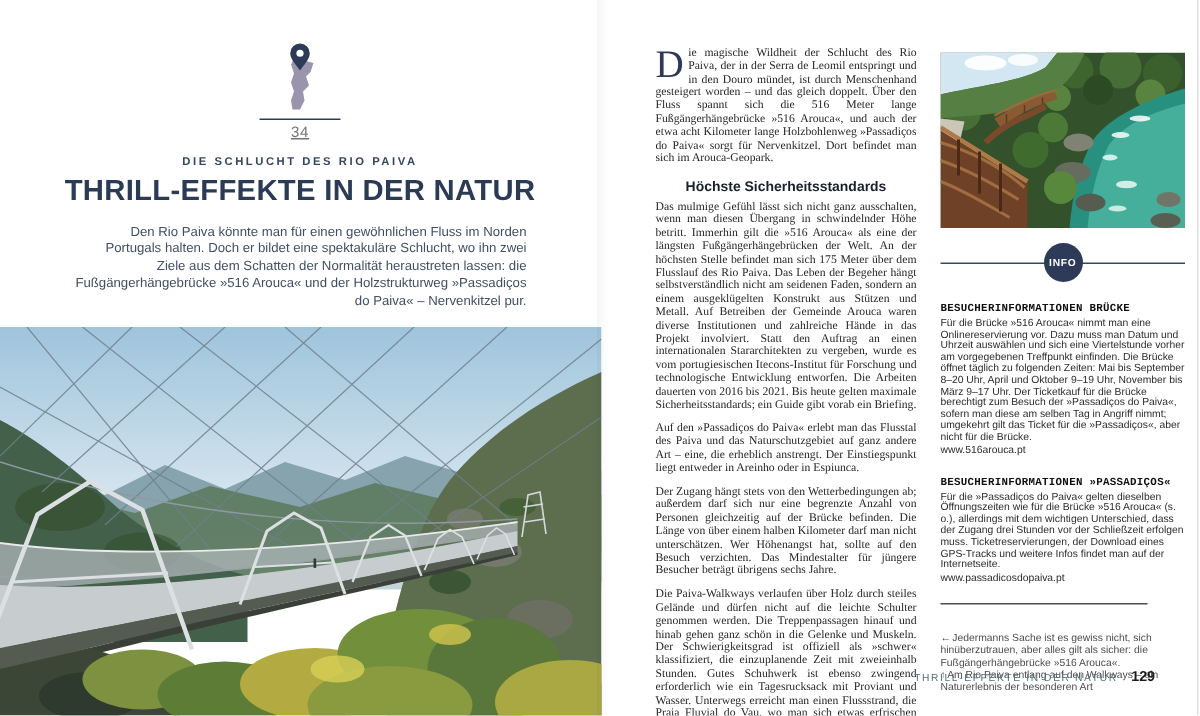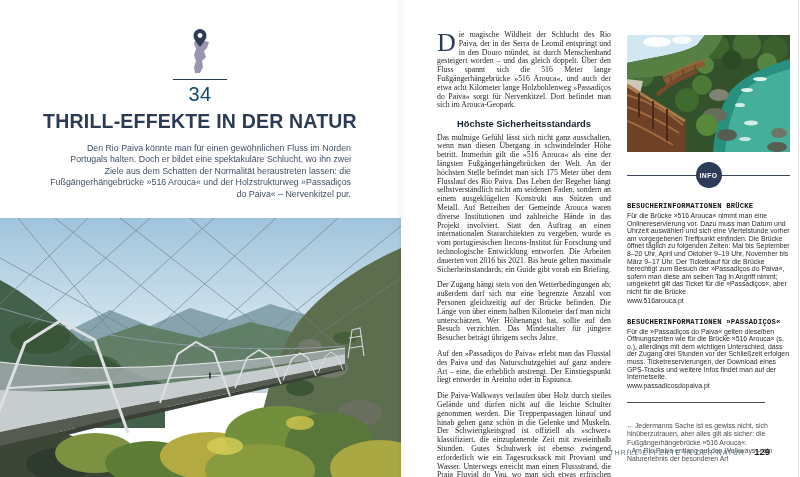--- a/index.html
+++ b/index.html
@@ -8,21 +8,21 @@
   .spread{position:absolute;inset:0;background:#ffffff;}
   .edge-right{position:absolute;top:0;right:1px;width:1px;height:100%;background:#dedede;}
   .gutter{position:absolute;top:0;left:398px;width:8px;height:100%;
           background:linear-gradient(to right,rgba(0,0,0,0.035),rgba(0,0,0,0));}
 
   
   .page-left{position:absolute;left:0;top:0;width:400px;height:477px;}
   .lp-header{position:absolute;left:0;top:26px;width:400px;text-align:center;}
   .loc-icon{display:block;margin:0 auto;width:40px;height:50px;}
   .icon-rule{width:54px;height:1px;background:#2d3b58;margin:3px auto 0;}
-  .chapter-number{margin:3px 0 0;font-size:20px;color:#0c4a6e;letter-spacing:0.5px;}
+  .chapter-number{margin:3px 0 0;font-size:10px;color:#737373;letter-spacing:0.5px;text-decoration:underline;}
   .kicker{margin:9px 0 0;font-size:7.5px;font-weight:bold;letter-spacing:1.7px;color:#33475f;}
   .title{margin:4px 0 0;font-size:19.5px;font-weight:bold;letter-spacing:0.2px;color:#2b3a55;}
   .intro{margin:10px auto 0;width:302px;font-size:8.8px;line-height:1.3;color:#414f63;text-align:right;}
   .photo-left{position:absolute;left:0;top:218px;width:401px;height:259px;display:block;}
 
   
   .page-right{position:absolute;left:400px;top:0;width:400px;height:477px;}
   .col-text{position:absolute;left:37px;top:31px;width:174px;
             font-family:"Liberation Serif",serif;font-size:7.8px;line-height:1.13;
             color:#262626;text-align:justify;}
@@ -58,20 +58,21 @@
 
   <div class="page-left">
     <div class="lp-header">
       <svg class="loc-icon" viewBox="0 0 40 50">
         <path d="M16,13 L22,11 L25,15 L29,16 L27,22 L24,25 L26,31 L22,35 L23,41 L20,47 L15,47 L14,41 L16,35 L14,29 L16,23 L14,17 Z" fill="#9a94ae"></path>
         <path d="M20,21 C16,15.5 13.5,13 13.5,9.5 A6.5,6.5 0 1 1 26.5,9.5 C26.5,13 24,15.5 20,21 Z" fill="#2d3b58"></path>
         <circle cx="20" cy="9.5" r="2.4" fill="#ffffff"></circle>
       </svg>
       <div class="icon-rule"></div>
       <p class="chapter-number">34</p>
+      <p class="kicker">DIE SCHLUCHT DES RIO PAIVA</p>
       <h1 class="title">THRILL-EFFEKTE IN DER NATUR</h1>
       <p class="intro">Den Rio Paiva könnte man für einen gewöhnlichen Fluss im Norden Portugals halten. Doch er bildet eine spektakuläre Schlucht, wo ihn zwei Ziele aus dem Schatten der Normalität heraustreten lassen: die Fußgängerhängebrücke »516 Arouca« und der Holzstrukturweg »Passadiços do Paiva« – Nervenkitzel pur.</p>
     </div>
 
     <svg class="photo-left" viewBox="0 0 401 259" preserveAspectRatio="none">
       <defs>
         <linearGradient id="sky" x1="0" y1="0" x2="0" y2="1">
           <stop offset="0" stop-color="#9fc4dc"></stop>
             <stop offset="1" stop-color="#e8f1f5"></stop>
         </linearGradient>
@@ -144,22 +145,22 @@
       <ellipse cx="300" cy="205" rx="14" ry="7" fill="#cfc44e" opacity="0.8"></ellipse>
     </svg>
   </div>
 
   <div class="page-right">
 
     <div class="col-text">
       <p><span class="dropcap">D</span><span>ie magische Wildheit der Schlucht des Rio Paiva, der in der Serra de Leomil entspringt und in den Douro mündet, ist durch Menschenhand gesteigert worden – und das gleich doppelt. Über den Fluss spannt sich die 516 Meter lange Fußgängerhängebrücke »516 Arouca«, und auch der etwa acht Kilometer lange Holzbohlenweg »Passadiços do Paiva« sorgt für Nervenkitzel. Dort befindet man sich im Arouca-Geopark.</span></p>
       <h3 class="subhead">Höchste Sicherheitsstandards</h3>
       <p>Das mulmige Gefühl lässt sich nicht ganz ausschalten, wenn man diesen Übergang in schwindelnder Höhe betritt. Immerhin gilt die »516 Arouca« als eine der längsten Fußgängerhängebrücken der Welt. An der höchsten Stelle befindet man sich 175 Meter über dem Flusslauf des Rio Paiva. Das Leben der Begeher hängt selbstverständlich nicht am seidenen Faden, sondern an einem ausgeklügelten Konstrukt aus Stützen und Metall. Auf Betreiben der Gemeinde Arouca waren diverse Institutionen und zahlreiche Hände in das Projekt involviert. Statt den Auftrag an einen internationalen Stararchitekten zu vergeben, wurde es vom portugiesischen Itecons-Institut für Forschung und technologische Entwicklung entworfen. Die Arbeiten dauerten von 2016 bis 2021. Bis heute gelten maximale Sicherheitsstandards; ein Guide gibt vorab ein Briefing.</p>
+      <p>Auf den »Passadiços do Paiva« erlebt man das Flusstal des Paiva und das Naturschutzgebiet auf ganz andere Art – eine, die erheblich anstrengt. Der Einstiegspunkt liegt entweder in Areinho oder in Espiunca.</p>
       <p>Der Zugang hängt stets von den Wetterbedingungen ab; außerdem darf sich nur eine begrenzte Anzahl von Personen gleichzeitig auf der Brücke befinden. Die Länge von über einem halben Kilometer darf man nicht unterschätzen. Wer Höhenangst hat, sollte auf den Besuch verzichten. Das Mindestalter für jüngere Besucher beträgt übrigens sechs Jahre.</p>
-      <p>Auf den »Passadiços do Paiva« erlebt man das Flusstal des Paiva und das Naturschutzgebiet auf ganz andere Art – eine, die erheblich anstrengt. Der Einstiegspunkt liegt entweder in Areinho oder in Espiunca.</p>
       <p>Die Paiva-Walkways verlaufen über Holz durch steiles Gelände und dürfen nicht auf die leichte Schulter genommen werden. Die Treppenpassagen hinauf und hinab gehen ganz schön in die Gelenke und Muskeln. Der Schwierigkeitsgrad ist offiziell als »schwer« klassifiziert, die einzuplanende Zeit mit zweieinhalb Stunden. Gutes Schuhwerk ist ebenso zwingend erforderlich wie ein Tagesrucksack mit Proviant und Wasser. Unterwegs erreicht man einen Flussstrand, die Praia Fluvial do Vau, wo man sich etwas erfrischen kann.</p>
     </div>
 
     <div class="col-info">
 
       <svg class="photo-right" viewBox="0 0 163 117" preserveAspectRatio="none">
         <rect width="163" height="117" fill="#33522c"></rect>
         <g opacity="0.9">
           <circle cx="15" cy="40" r="12" fill="#4a7238"></circle>
             <circle cx="35" cy="30" r="11" fill="#3c622e"></circle>

